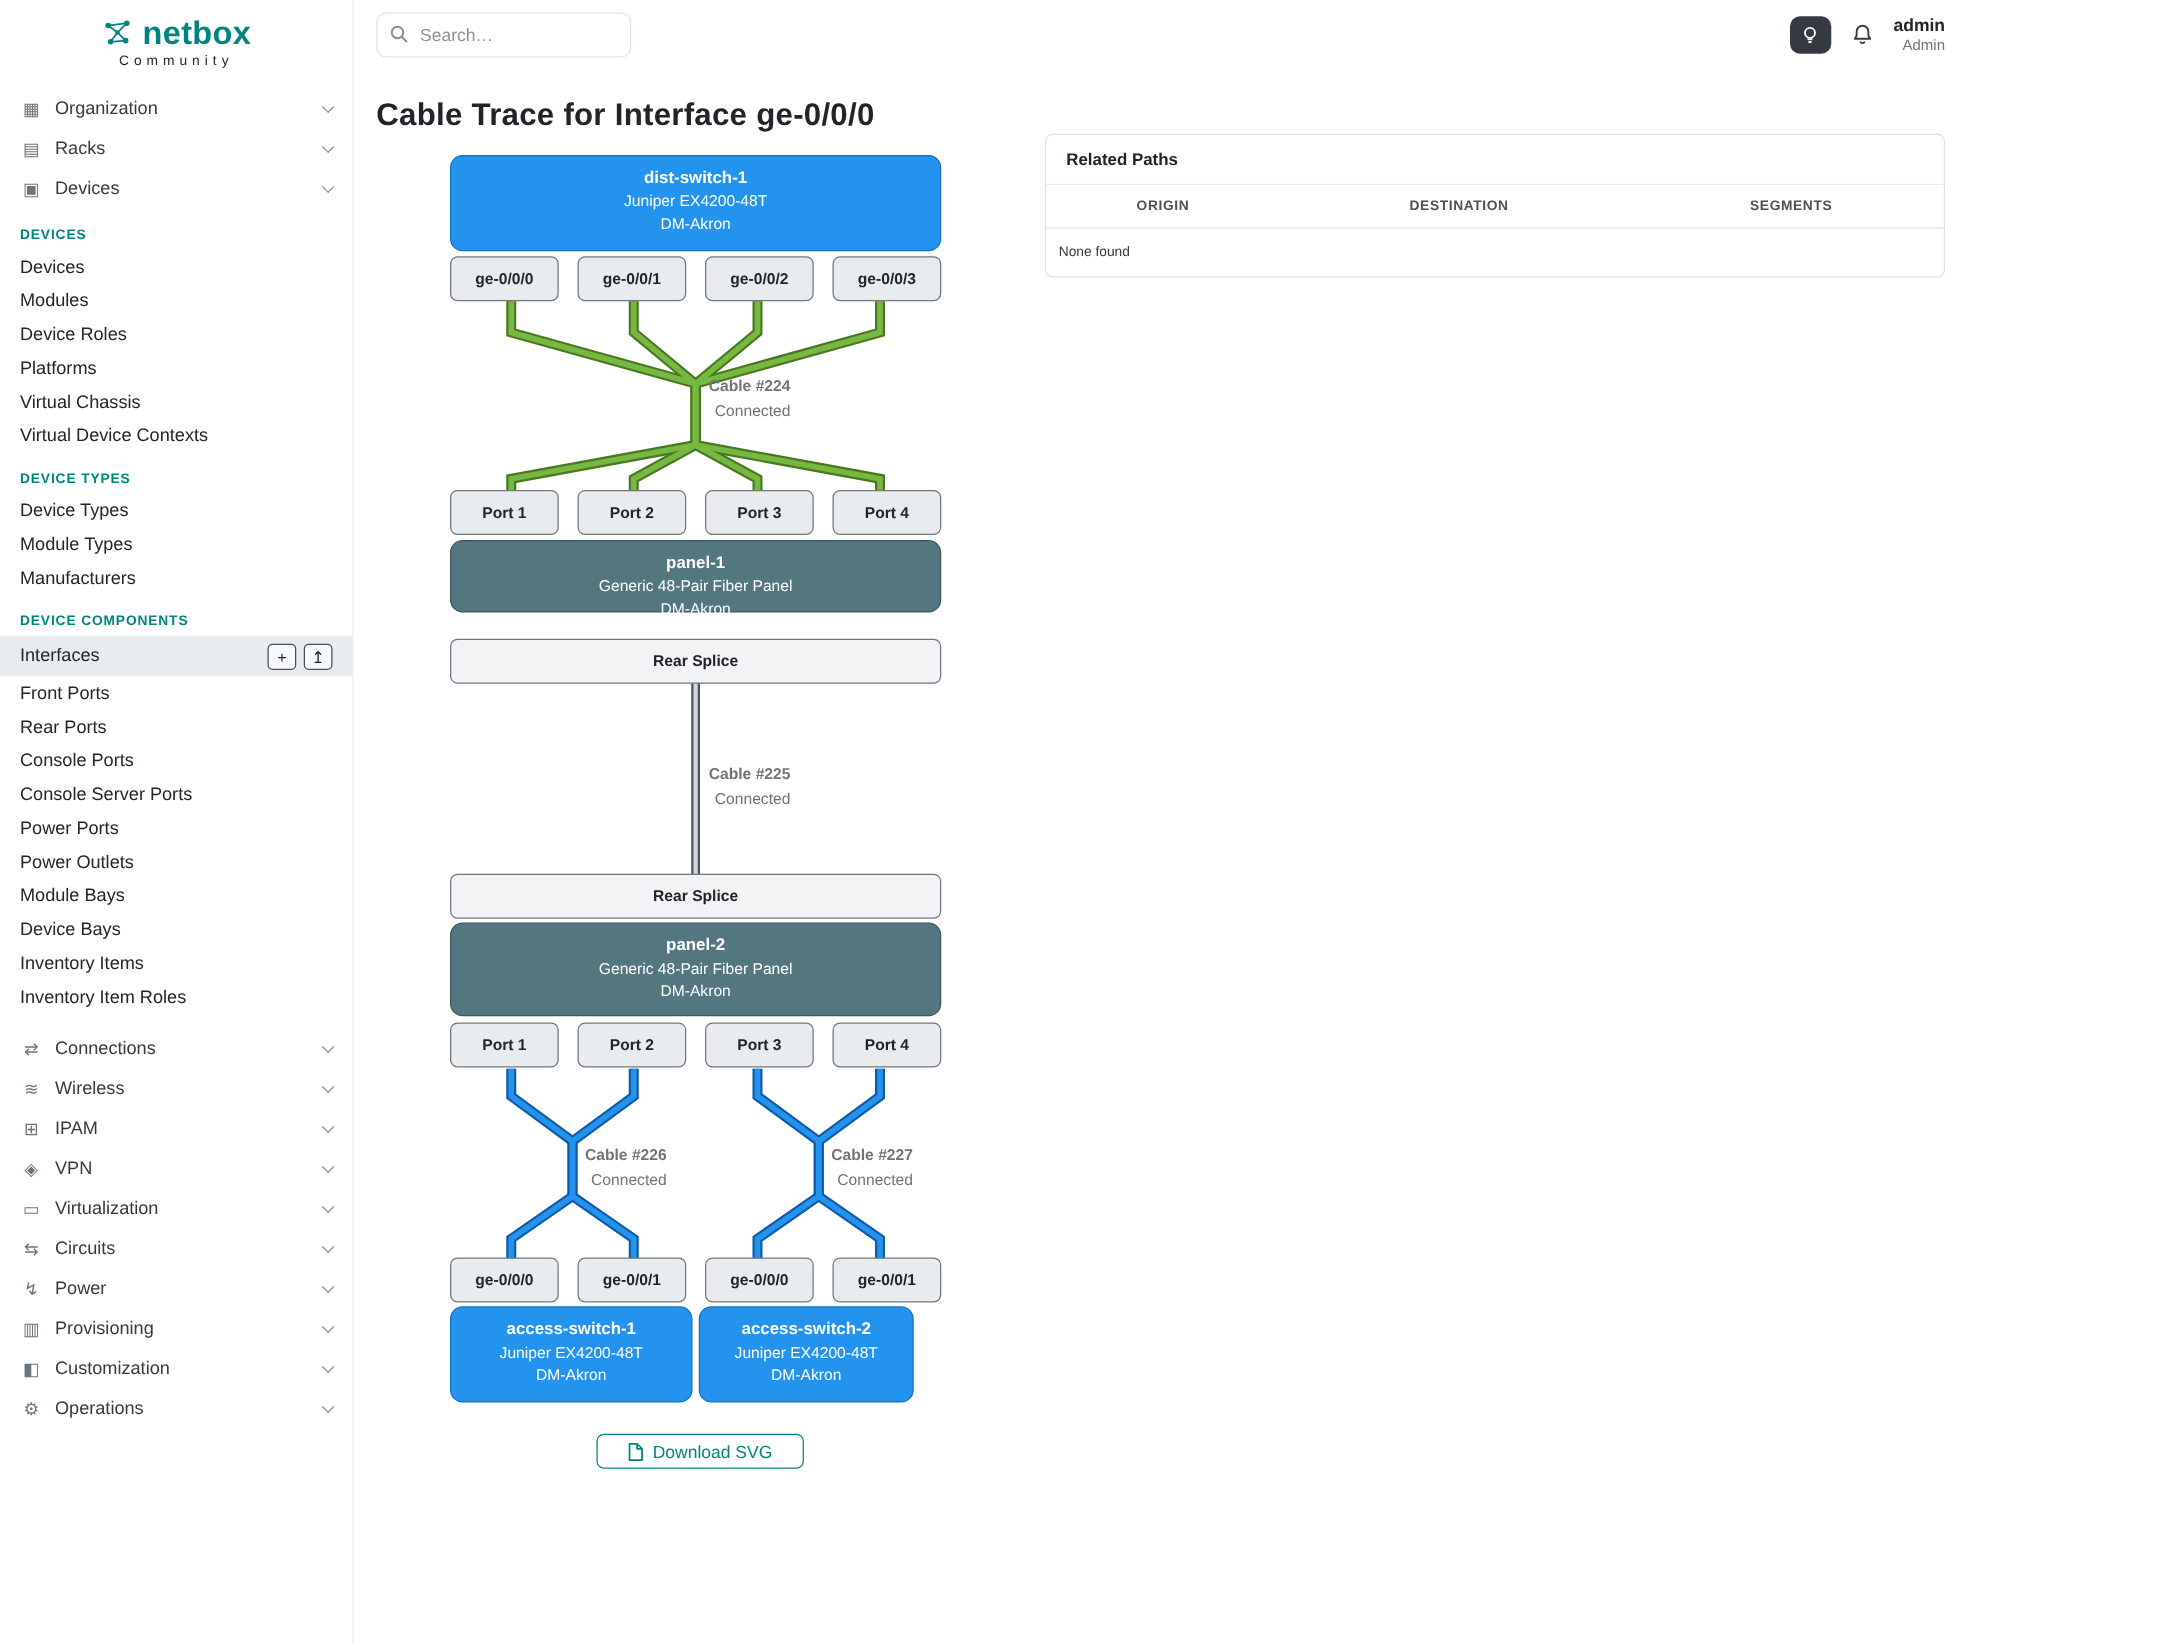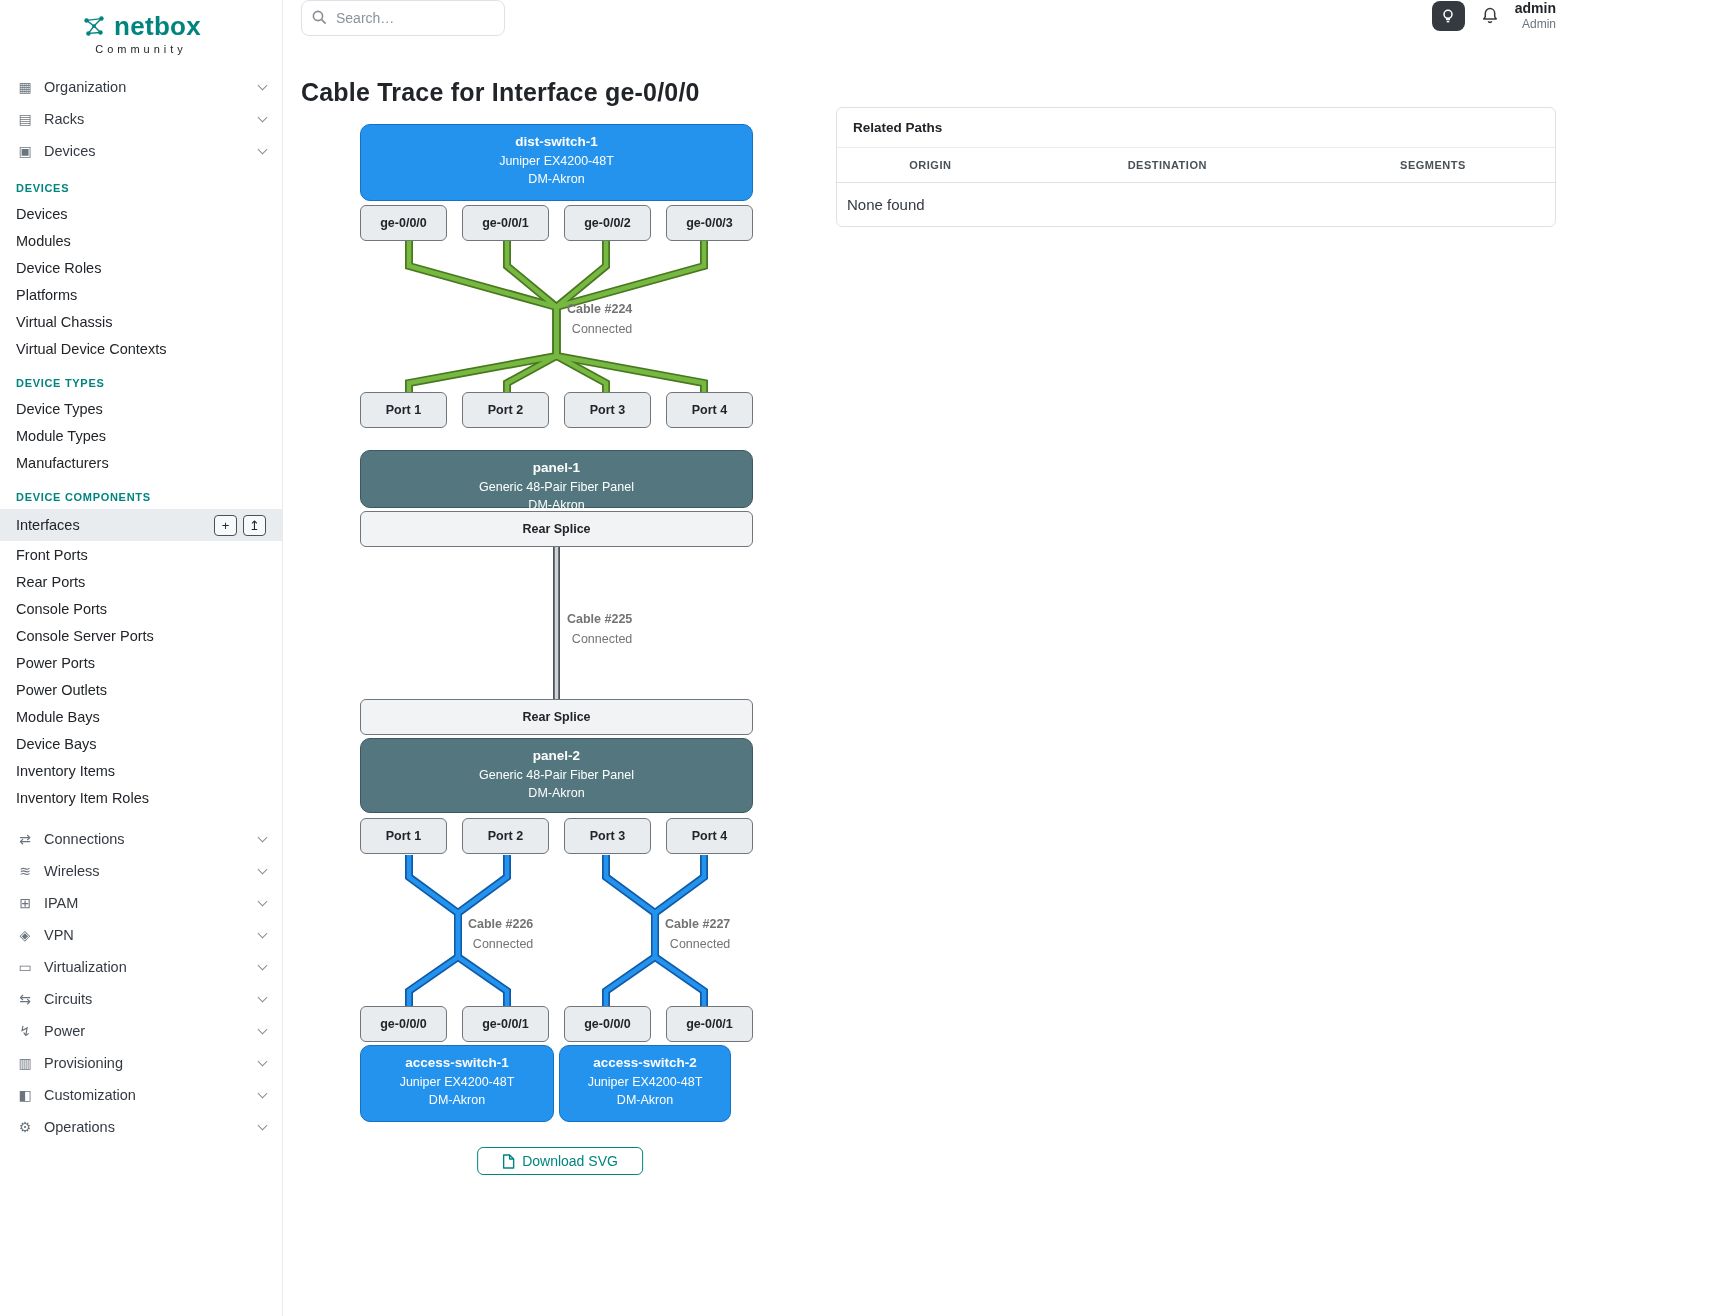--- a/index.html
+++ b/index.html
@@ -31,21 +31,21 @@
   .nav-item{display:flex;align-items:center;padding:5.5px 16px;font-size:14.5px;color:#212529;cursor:pointer;}
   .nav-item.active{background:#e9ecef;}
   .item-actions{margin-left:auto;display:flex;gap:6px;}
   .mini-btn{width:23px;height:21px;background:#f8f9fa;border:1px solid #495057;border-radius:4px;
             font-size:13px;line-height:1;display:flex;align-items:center;justify-content:center;padding:0;
             color:#212529;cursor:pointer;font-family:inherit;}
   .groups-bottom{margin-top:12px;}
 
   
   .main{flex:1;display:flex;flex-direction:column;}
-  .topbar{height:56px;display:flex;align-items:flex-start;justify-content:space-between;padding:0 177px 0 18px;}
+  .topbar{height:56px;display:flex;align-items:center;justify-content:space-between;padding:0 177px 0 18px;}
   .search{position:relative;width:204px;}
   .search input{width:100%;height:36px;border:1px solid #dee2e6;border-radius:8px;padding:0 10px 0 34px;
                 font-size:14px;color:#495057;outline:none;font-family:inherit;background:#fff;}
   .search input::placeholder{color:#8a929a;}
   .search .sicon{position:absolute;left:10px;top:9px;}
   .header-right{display:flex;align-items:center;gap:15px;}
   .theme-btn{width:33px;height:30px;border-radius:8px;background:#343a40;border:none;display:flex;align-items:center;justify-content:center;cursor:pointer;}
   .bell-btn{background:none;border:none;padding:0;cursor:pointer;display:flex;}
   .user{text-align:right;line-height:1.2;}
   .user-name{font-weight:700;font-size:14px;color:#212529;}
@@ -81,21 +81,21 @@
   .dl-btn{position:absolute;top:1023px;left:50%;transform:translateX(-50%);display:inline-flex;align-items:center;gap:7px;
           background:#fff;border:1px solid var(--brand-teal);color:var(--brand-teal);border-radius:6px;
           padding:5px 24px;font-size:14px;cursor:pointer;font-family:inherit;white-space:nowrap;}
 
   
   .paths-card{margin-left:76px;flex:1;max-width:721px;border:1px solid #dee2e6;border-radius:6px;background:#fff;}
   .card-header{padding:12px 16px;font-size:13.5px;font-weight:700;border-bottom:1px solid #e9ecef;}
   .paths-table{width:100%;border-collapse:collapse;}
   .paths-table th{text-align:center;font-size:11px;font-weight:700;letter-spacing:.5px;color:#495057;
                   padding:11px 10px;border-bottom:1px solid #dee2e6;}
-  .paths-table td{padding:13px 10px;font-size:15px;color:#343a40;}
+  .paths-table td{padding:13px 10px;font-size:11px;color:#343a40;}
 </style>
 </head>
 <body>
 
 <div class="app">
 
   <aside class="sidebar">
     <div class="logo">
       <div class="logo-row">
         <svg class="logo-icon" width="26" height="26" viewBox="0 0 28 28">
@@ -348,21 +348,21 @@
             <div class="cstatus">Connected</div>
           </div>
 
           <div class="cell-row" style="top:268px">
             <div class="cell">Port 1</div>
             <div class="cell">Port 2</div>
             <div class="cell">Port 3</div>
             <div class="cell">Port 4</div>
           </div>
 
-          <div class="node panel" style="top:326px;height:58px">
+          <div class="node panel" style="top:308px;height:58px">
             <div class="nname">panel-1</div>
             <div class="nline">Generic 48-Pair Fiber Panel</div>
             <div class="nline">DM-Akron</div>
           </div>
 
           <div class="splice" style="top:387px">Rear Splice</div>
 
           <div class="cable-label" style="top:488px;left:207px">
             <div class="cname">Cable #225</div>
             <div class="cstatus">Connected</div>

